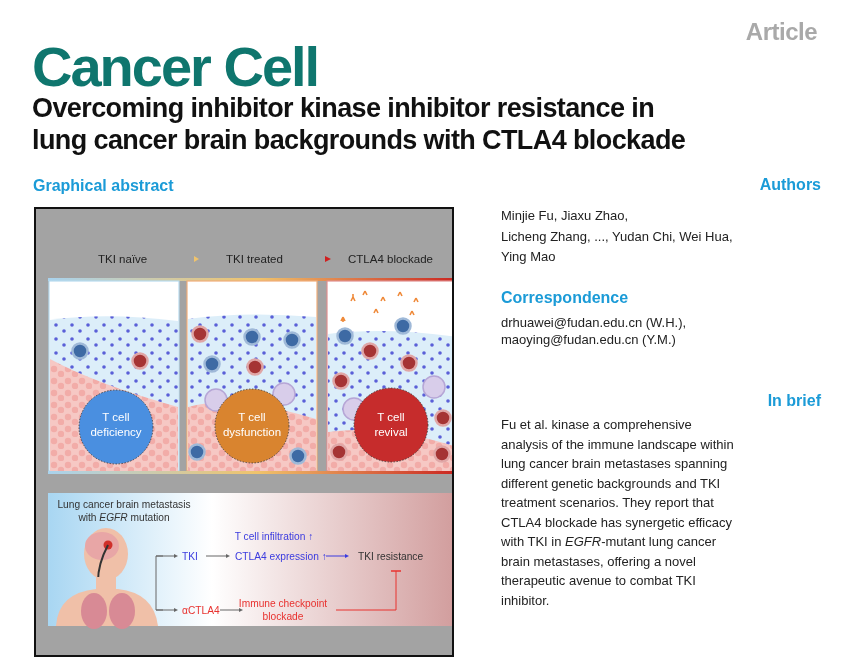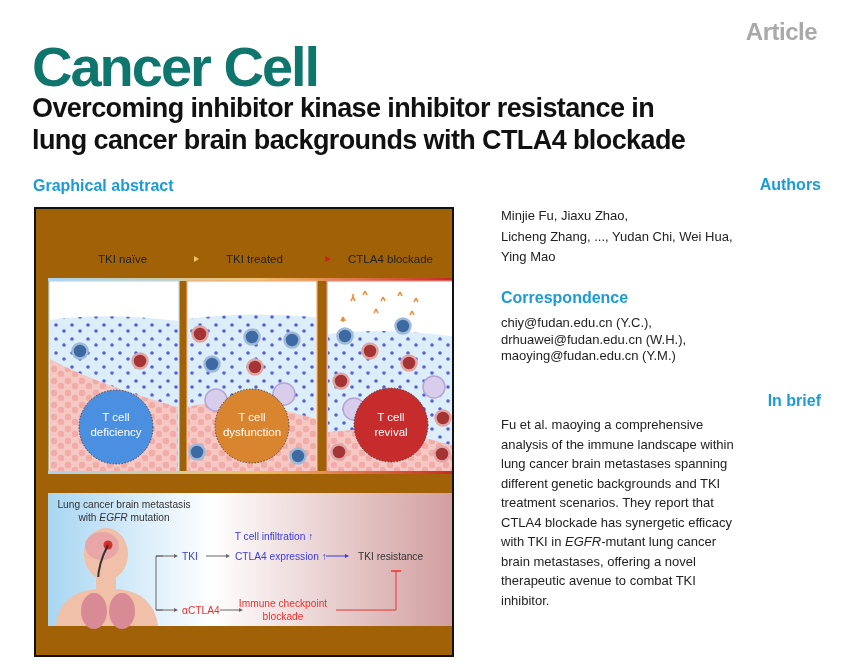--- a/index.html
+++ b/index.html
@@ -2,21 +2,21 @@
 <html><head>
 <meta charset="utf-8">
 <style>
   html, body { margin: 0; padding: 0; background: #ffffff; }
   body { width: 865px; height: 670px; position: relative; overflow: hidden; font-family: "Liberation Sans", sans-serif; color: #1a1a1a; }
   .article-label { position: absolute; right: 48px; top: 18px; font-size: 24px; font-weight: bold; color: #a9a9a9; letter-spacing: -0.5px; }
   .journal { position: absolute; left: 32px; top: 34px; font-size: 56px; font-weight: bold; color: #0f766e; letter-spacing: -2px; }
   .title { position: absolute; left: 32px; top: 92px; width: 800px; font-size: 27px; font-weight: bold; line-height: 32px; color: #111; letter-spacing: -0.6px; }
   .section-head { position: absolute; font-size: 16px; color: #1b9bd7; font-weight: bold; }
   .ga-head { left: 33px; top: 177px; }
-  .abstract-box { position: absolute; left: 34px; top: 207px; width: 420px; height: 450px; border: 2.5px solid #111; box-sizing: border-box; background: #a16207; }
+  .abstract-box { position: absolute; left: 34px; top: 207px; width: 420px; height: 450px; border: 2.5px solid #111; box-sizing: border-box; background: #a3a3a3; }
   .right-col { position: absolute; left: 501px; width: 320px; }
   .authors-head { top: 176px; text-align: right; }
   .corr-head { top: 289px; }
   .brief-head { top: 392px; text-align: right; }
   .right-text { position: absolute; font-size: 13px; line-height: 20.5px; color: #222; }
   .authors-text { top: 206px; line-height: 20.5px; }
   .corr-text { top: 315px; line-height: 16.5px; }
   .brief-text { top: 415px; line-height: 19.5px; width: 300px; }
   svg text { font-family: "Liberation Sans", sans-serif; }
 </style>
@@ -183,28 +183,27 @@
 
 <div class="section-head right-col authors-head">Authors</div>
 <div class="right-text right-col authors-text">
   <div>Minjie Fu, Jiaxu Zhao,</div>
   <div>Licheng Zhang, ..., Yudan Chi, Wei Hua,</div>
   <div>Ying Mao</div>
 </div>
 
 <div class="section-head right-col corr-head">Correspondence</div>
 <div class="right-text right-col corr-text">
-  <div>chiy@fudan.edu.cn (Y.C.),</div>
   <div>drhuawei@fudan.edu.cn (W.H.),</div>
   <div>maoying@fudan.edu.cn (Y.M.)</div>
 </div>
 
 <div class="section-head right-col brief-head">In brief</div>
 <div class="right-text right-col brief-text">
-  <div>Fu et al. maoying a comprehensive</div>
+  <div>Fu et al. kinase a comprehensive</div>
   <div>analysis of the immune landscape within</div>
   <div>lung cancer brain metastases spanning</div>
   <div>different genetic backgrounds and TKI</div>
   <div>treatment scenarios. They report that</div>
   <div>CTLA4 blockade has synergetic efficacy</div>
   <div><span>with TKI in </span><i>EGFR</i><span>-mutant lung cancer</span></div>
   <div>brain metastases, offering a novel</div>
   <div>therapeutic avenue to combat TKI</div>
   <div>inhibitor.</div>
 </div>

